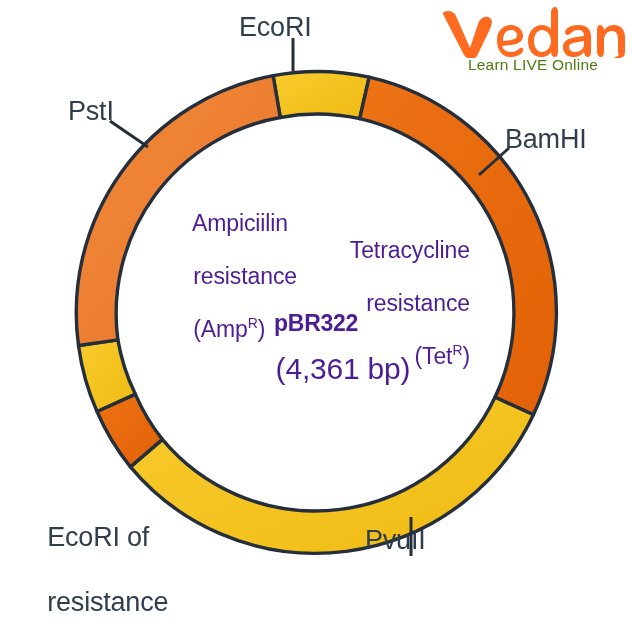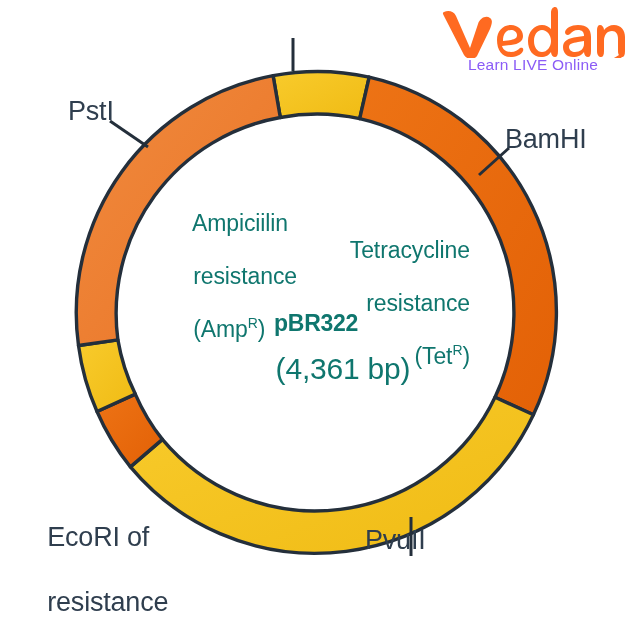--- a/index.html
+++ b/index.html
@@ -37,40 +37,40 @@
   .brand-mark {
     display: block;
     width: 186px;
     height: 52px;
   }
   .brand-tagline {
     display: block;
     margin-top: -2px;
     font-size: 15.5px;
     letter-spacing: 0.2px;
-    color: #8b5cf6;
+    color: #4d7c0f;
     font-family: "Liberation Sans", sans-serif;
     white-space: nowrap;
   }
 
   
   .ring-svg {
     position: absolute;
     left: 0;
     top: 0;
     width: 632px;
     height: 625px;
   }
 
   
   .map-text {
     position: absolute;
     white-space: pre;
     line-height: 1.16;
-    color: #0f766e;
+    color: #4c1d95;
     font-family: "Liberation Sans", sans-serif;
   }
 
   .gene-label {
     font-size: 23px;
     letter-spacing: -0.1px;
   }
   .gene-amp {
     left: 168px;
     top: 183px;
@@ -177,20 +177,21 @@
 
   <div class="map-text gene-label gene-tet">
     <span>Tetracycline</span><br>
     <span>resistance</span><br>
     <span>(Tet</span><span class="sup">R</span><span>)</span>
   </div>
 
   <div class="map-text plasmid-name">pBR322</div>
   <div class="map-text plasmid-size">(4,361 bp)</div>
 
+  <div class="map-text callout callout-ecori">EcoRI</div>
   <div class="map-text callout callout-pstl">PstI</div>
   <div class="map-text callout callout-bamhi">BamHI</div>
   <div class="map-text callout callout-pvuii">PvuII</div>
 
   <div class="map-text callout callout-ori">
     <span>EcoRI of</span><br>
     <span>resistance</span><br>
     
   </div>
 

